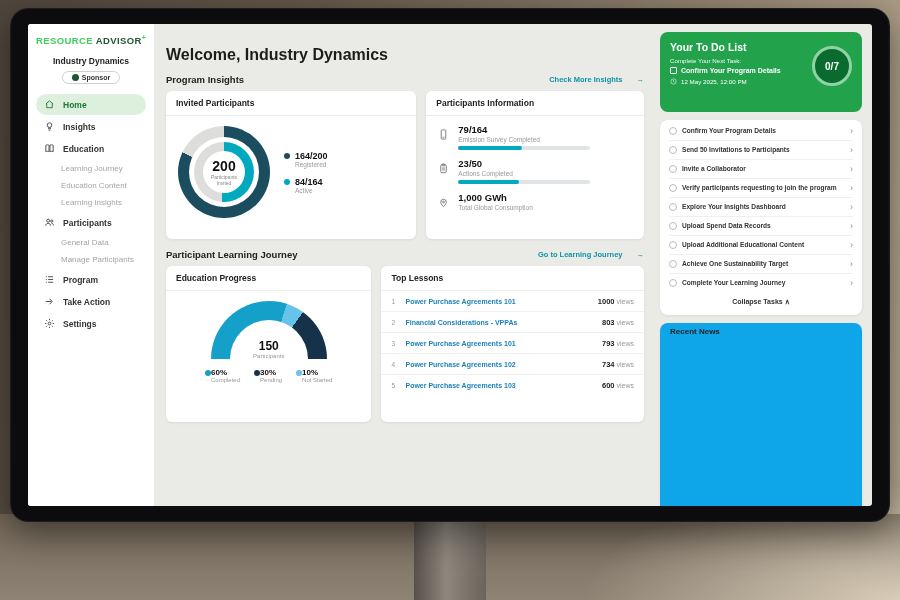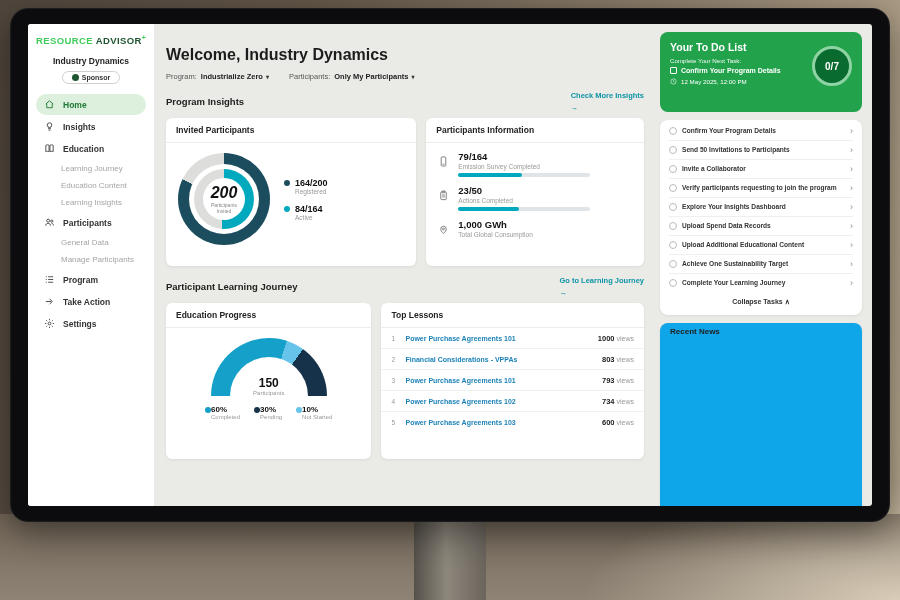--- a/index.html
+++ b/index.html
@@ -40,36 +40,36 @@
 
   
   .main { flex:1; padding:10px 12px 0; min-width:0; }
   .title { font-size:16px; font-weight:bold; color:#1c1c1c; margin:12px 0 8px; }
   .filters { display:flex; align-items:center; font-size:7.5px; color:#555; gap:4px; }
   .f-value { font-weight:bold; color:#222; display:flex; align-items:center; gap:3px;
     margin-right:16px; cursor:pointer; }
   .chev { font-size:6px; color:#333; }
   .section-row { display:flex; justify-content:space-between; align-items:center; margin:10px 0 6px; }
   .section-row h2 { font-size:9.5px; font-weight:bold; color:#222; margin:0; }
-  .link { font-size:7.5px; font-weight:bold; color:#0d94a6; display:flex; gap:3px;
-    align-items:flex-start; cursor:pointer; text-decoration:none;flex-direction:column; }
+  .link { font-size:7.5px; font-weight:bold; color:#0d94a6; display:flex; gap:14px;
+    align-items:flex-start; cursor:pointer; text-decoration:none; }
   .cards-row { display:flex; gap:10px; }
   .card { background:#fff; border-radius:6px; box-shadow:0 1px 3px rgba(0,0,0,.07); overflow:hidden; }
   .card-title { font-size:8.5px; font-weight:bold; color:#222; padding:7px 10px; border-bottom:1px solid #ececea; }
   .card.invited { flex:1.15; height:148px; }
   .card.info { flex:1; height:148px; }
   .donut-row { display:flex; align-items:center; gap:14px; padding:10px 12px; }
   .donut { position:relative; width:92px; height:92px; flex:0 0 auto; }
   .donut > div { position:absolute; border-radius:50%; }
   .d-ring1 { inset:0; }
   .d-hole1 { inset:11px; background:#fff; }
   .d-ring2 { inset:16px; }
   .d-hole2 { inset:25px; background:#fff; display:flex; flex-direction:column;
     align-items:center; justify-content:center; text-align:center; }
-  .d-val { font-size:16px; font-weight:bold; color:#111;font-style:italic; }
+  .d-val { font-size:14px; font-weight:bold; color:#111; }
   .d-lab { font-size:5px; color:#888; line-height:1.25; width:34px; }
   .legend { display:flex; flex-direction:column; gap:9px; }
   .lg-item { display:flex; gap:5px; align-items:flex-start; }
   .lg-dot { width:6px; height:6px; border-radius:50%; margin-top:2px; flex:0 0 auto; }
   .dot-navy { background:#1b4d5e; } .dot-teal { background:#00a9bd; }
   .lg-val { font-size:9px; font-weight:bold; color:#111; }
   .lg-lab { font-size:6.5px; color:#999; }
   .info-body { padding:8px 12px; }
   .info-row { display:flex; gap:8px; margin-bottom:8px; }
   .info-icon { width:12px; color:#777; flex:0 0 auto; padding-top:2px; }
@@ -206,32 +206,20 @@
               <circle cx="12" cy="12" r="3"></circle>
               <path d="M12 2v3M12 19v3M2 12h3M19 12h3M4.9 4.9l2.1 2.1M17 17l2.1 2.1M19.1 4.9L17 7M7 17l-2.1 2.1"></path>
             </svg>
           </span>
         <span class="nav-label">Settings</span>
       </div>
     </aside>
 
     <main class="main">
       <h1 class="title">Welcome, Industry Dynamics</h1>
-      <div class="filters">
-        <span>Program:</span>
-        <span class="f-value">
-          <span>Industrialize Zero</span>
-          <span class="chev">▾</span>
-        </span>
-        <span>Participants:</span>
-        <span class="f-value">
-          <span>Only My Participants</span>
-          <span class="chev">▾</span>
-        </span>
-      </div>
 
       <div class="section-row">
         <h2>Program Insights</h2>
         <a class="link">
           <span>Check More Insights</span>
           <span>→</span>
         </a>
       </div>
 
       <div class="cards-row">

